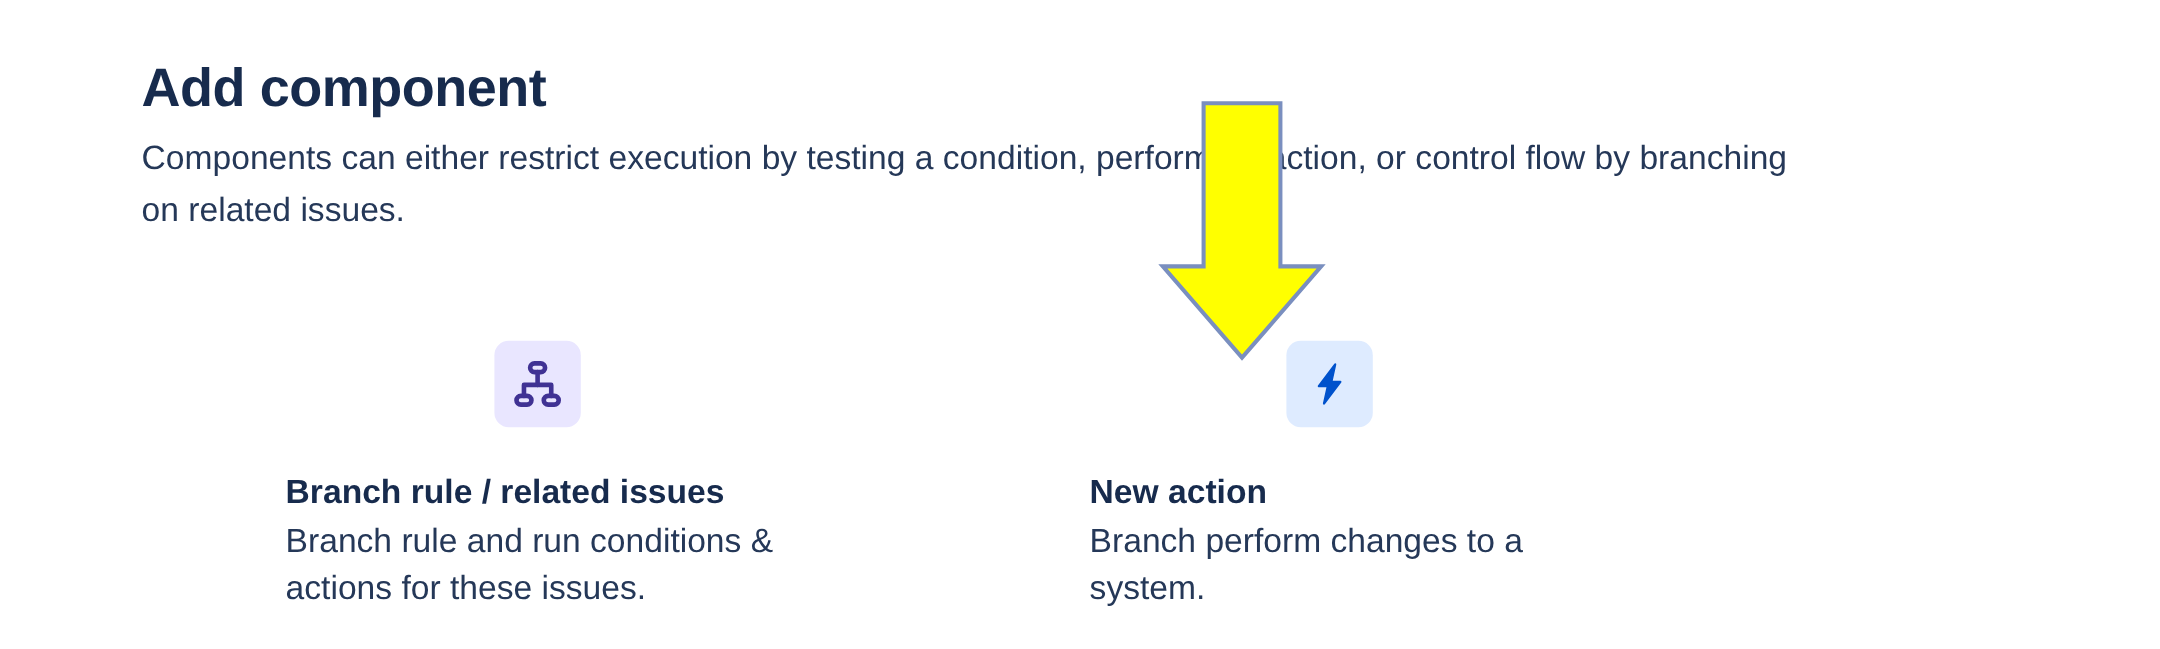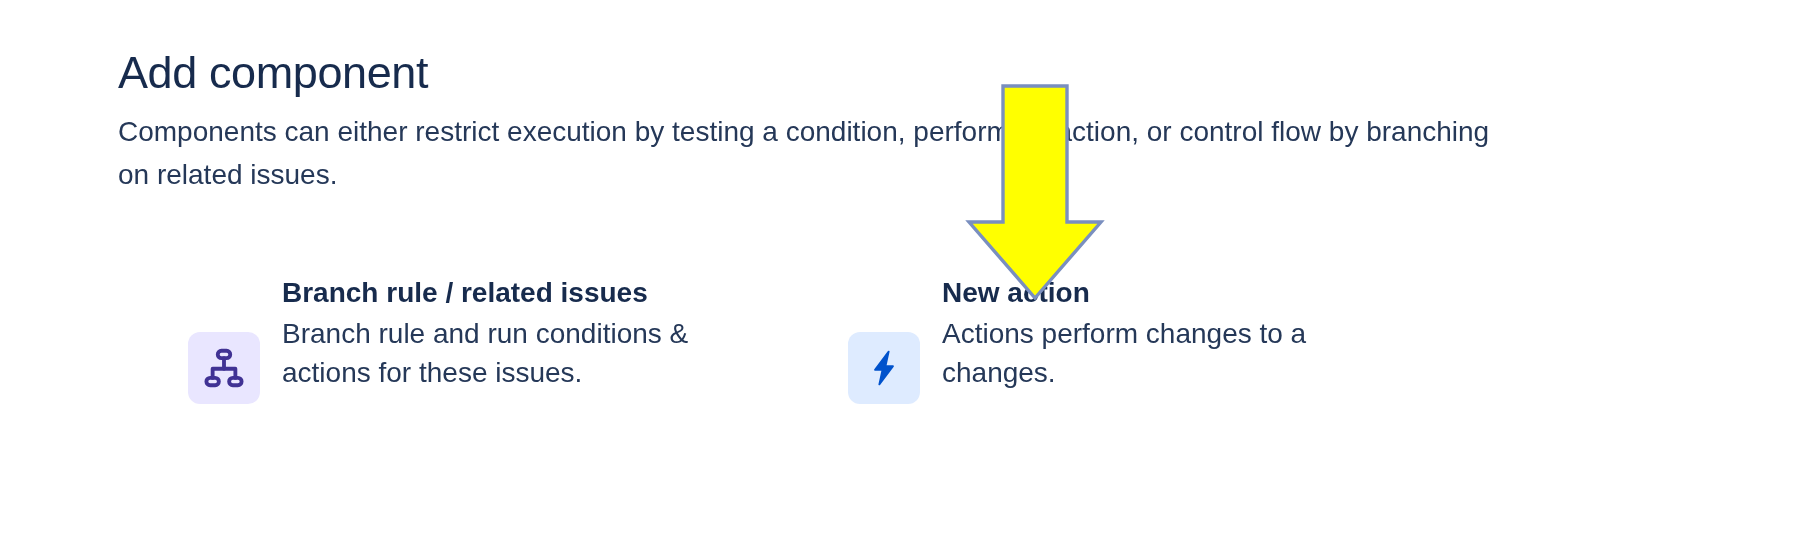--- a/index.html
+++ b/index.html
@@ -25,21 +25,21 @@
   .panel {
     position: absolute;
     left: 118px;
     top: 46px;
     width: 1420px;
   }
 
   .page-title {
     font-size: 45px;
     line-height: 1.18;
-    font-weight: 400;
+    font-weight: 700;
     color: #172b4d;
     letter-spacing: -0.4px;
     margin: 0 0 12px 0;
   }
 
   .page-desc {
     font-size: 28px;
     line-height: 1.52;
     color: #253858;
     margin: 0;
@@ -52,24 +52,25 @@
     position: absolute;
     left: 188px;
     top: 272px;
     display: flex;
     align-items: flex-start;
     gap: 140px;
   }
 
   .option {
     display: flex;
-    align-items: flex-end;
-    gap: 22px;
+    align-items: center;
+    gap: 33px;
     width: 520px;
     cursor: pointer;
+    flex-direction: column;
   }
 
   .option-icon {
     flex: 0 0 auto;
     width: 72px;
     height: 72px;
     border-radius: 12px;
     display: flex;
     align-items: center;
     justify-content: center;
@@ -142,21 +143,21 @@
     </div>
 
     <div class="option action">
       <div class="option-icon action">
         <svg width="40" height="40" viewBox="0 0 24 24" aria-hidden="true">
           <path d="M14.8 2.2 L6.6 13.1 h4.5 l-1.9 8.7 8.2 -10.9 h-4.5 z" fill="#0052CC" stroke="#0052CC" stroke-width="1.1" stroke-linejoin="round"></path>
         </svg>
       </div>
       <div class="option-text">
         <div class="option-title">New action</div>
-        <div class="option-desc">Actions perform changes to a changes.</div>
+        <div class="option-desc">Branch perform changes to a system.</div>
       </div>
     </div>
 
   </div>
 
   <div class="arrow-annotation">
     <svg width="146" height="224" viewBox="0 0 146 224" aria-hidden="true">
       <polygon points="41,6 105,6 105,142 139,142 73,218 7,142 41,142" fill="#FFFF00" stroke="#7A8FBF" stroke-width="3.4" stroke-linejoin="miter"></polygon>
     </svg>
   </div>

